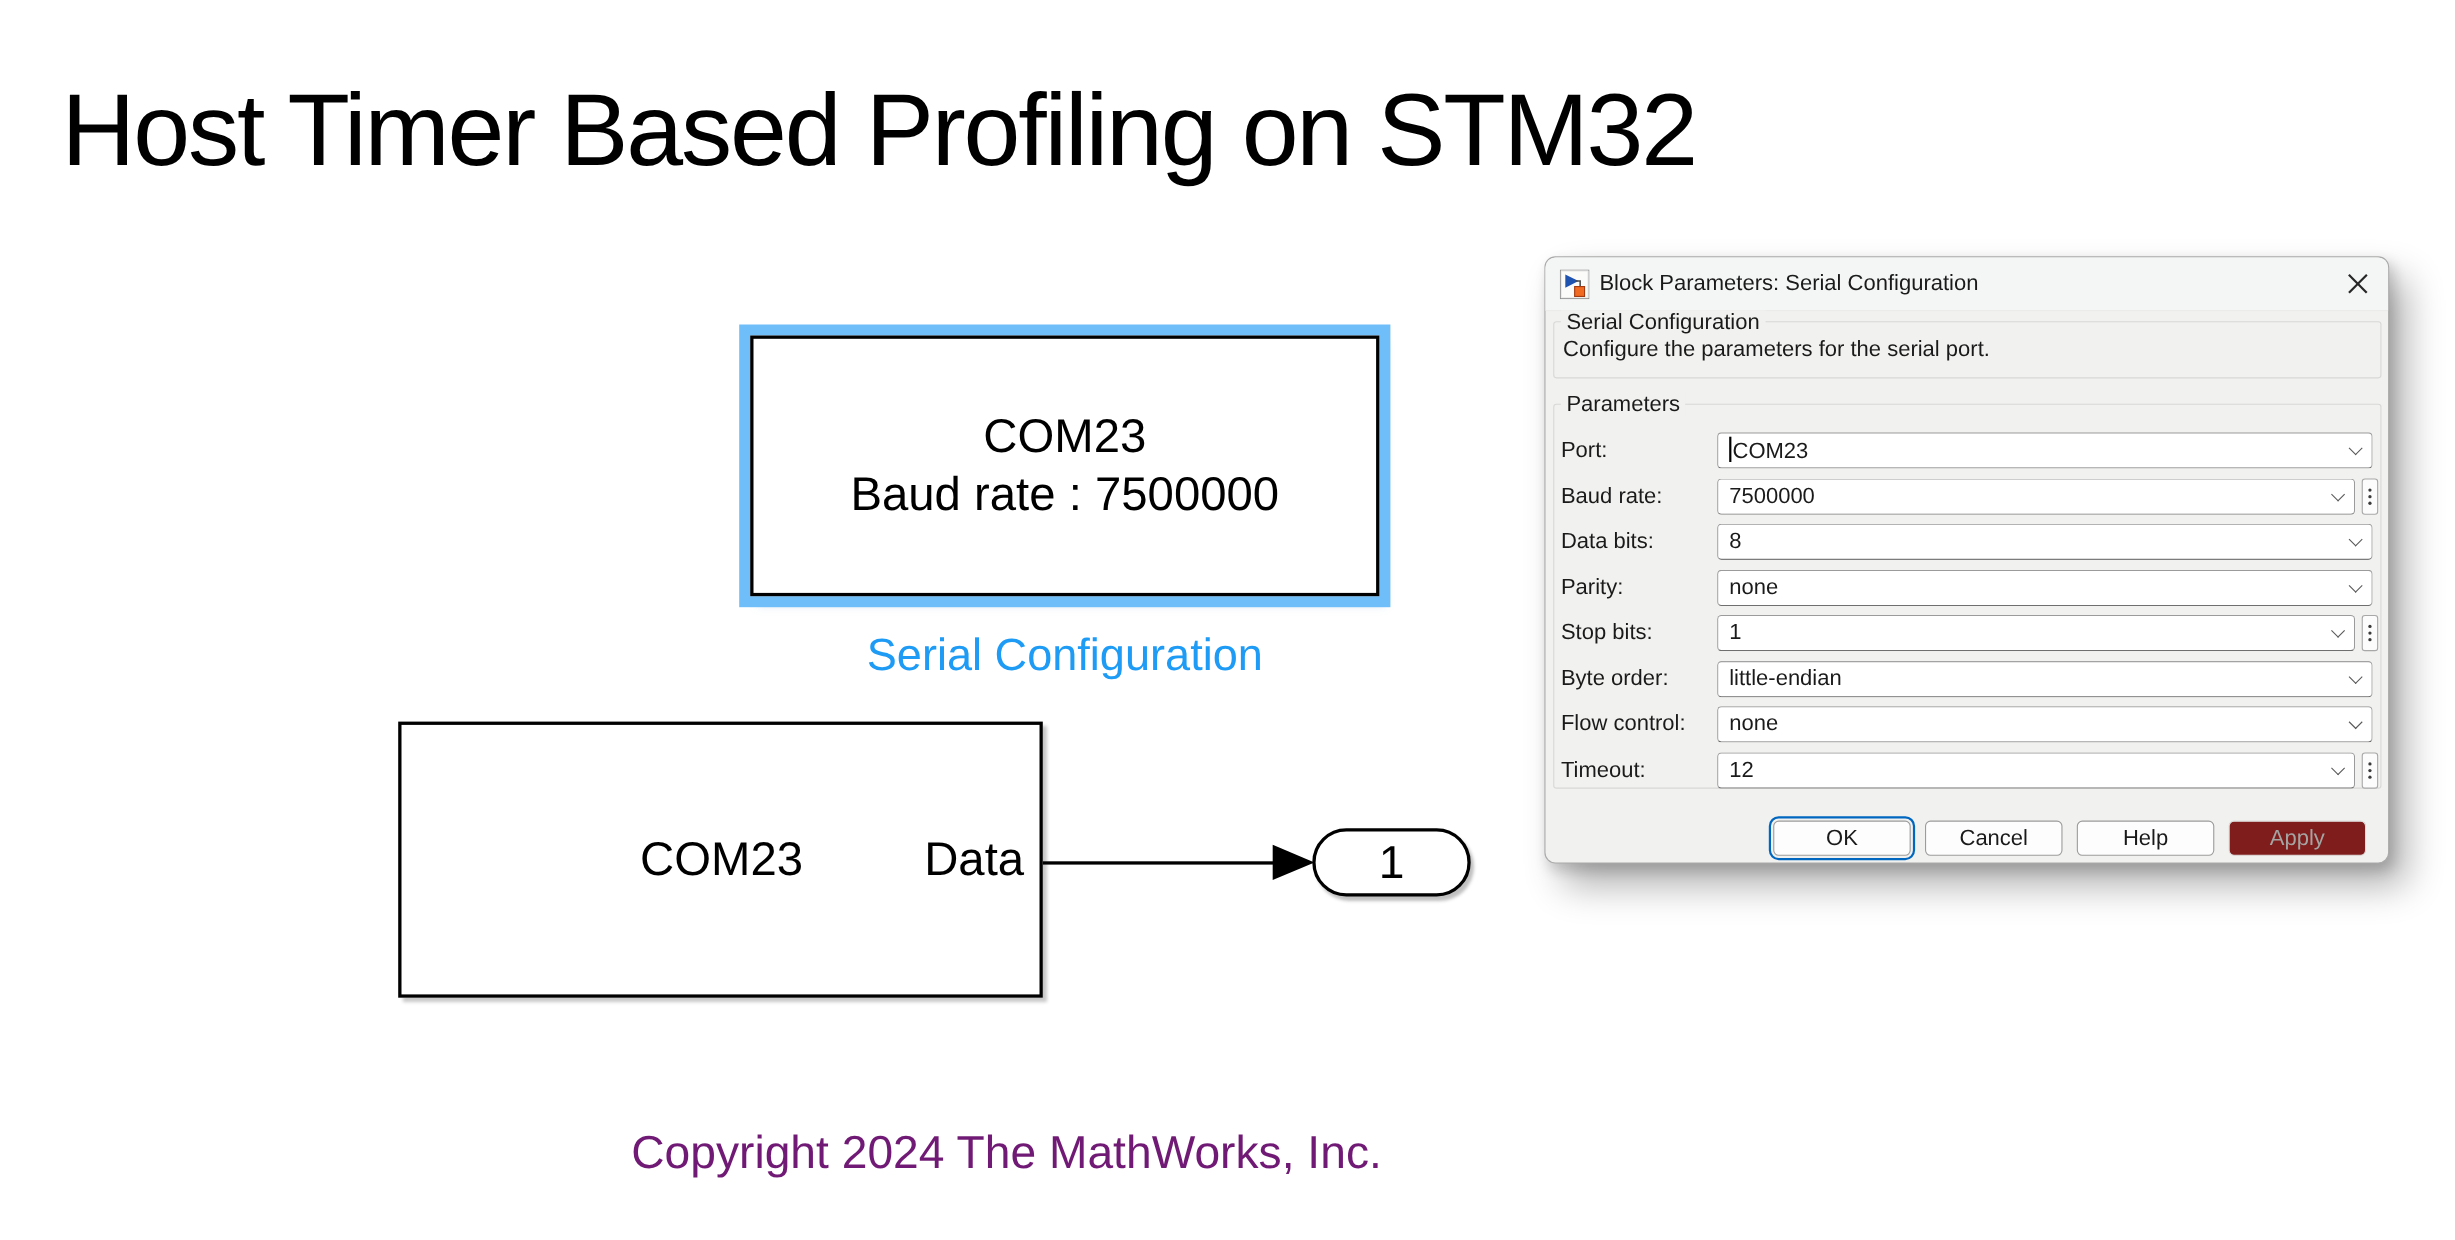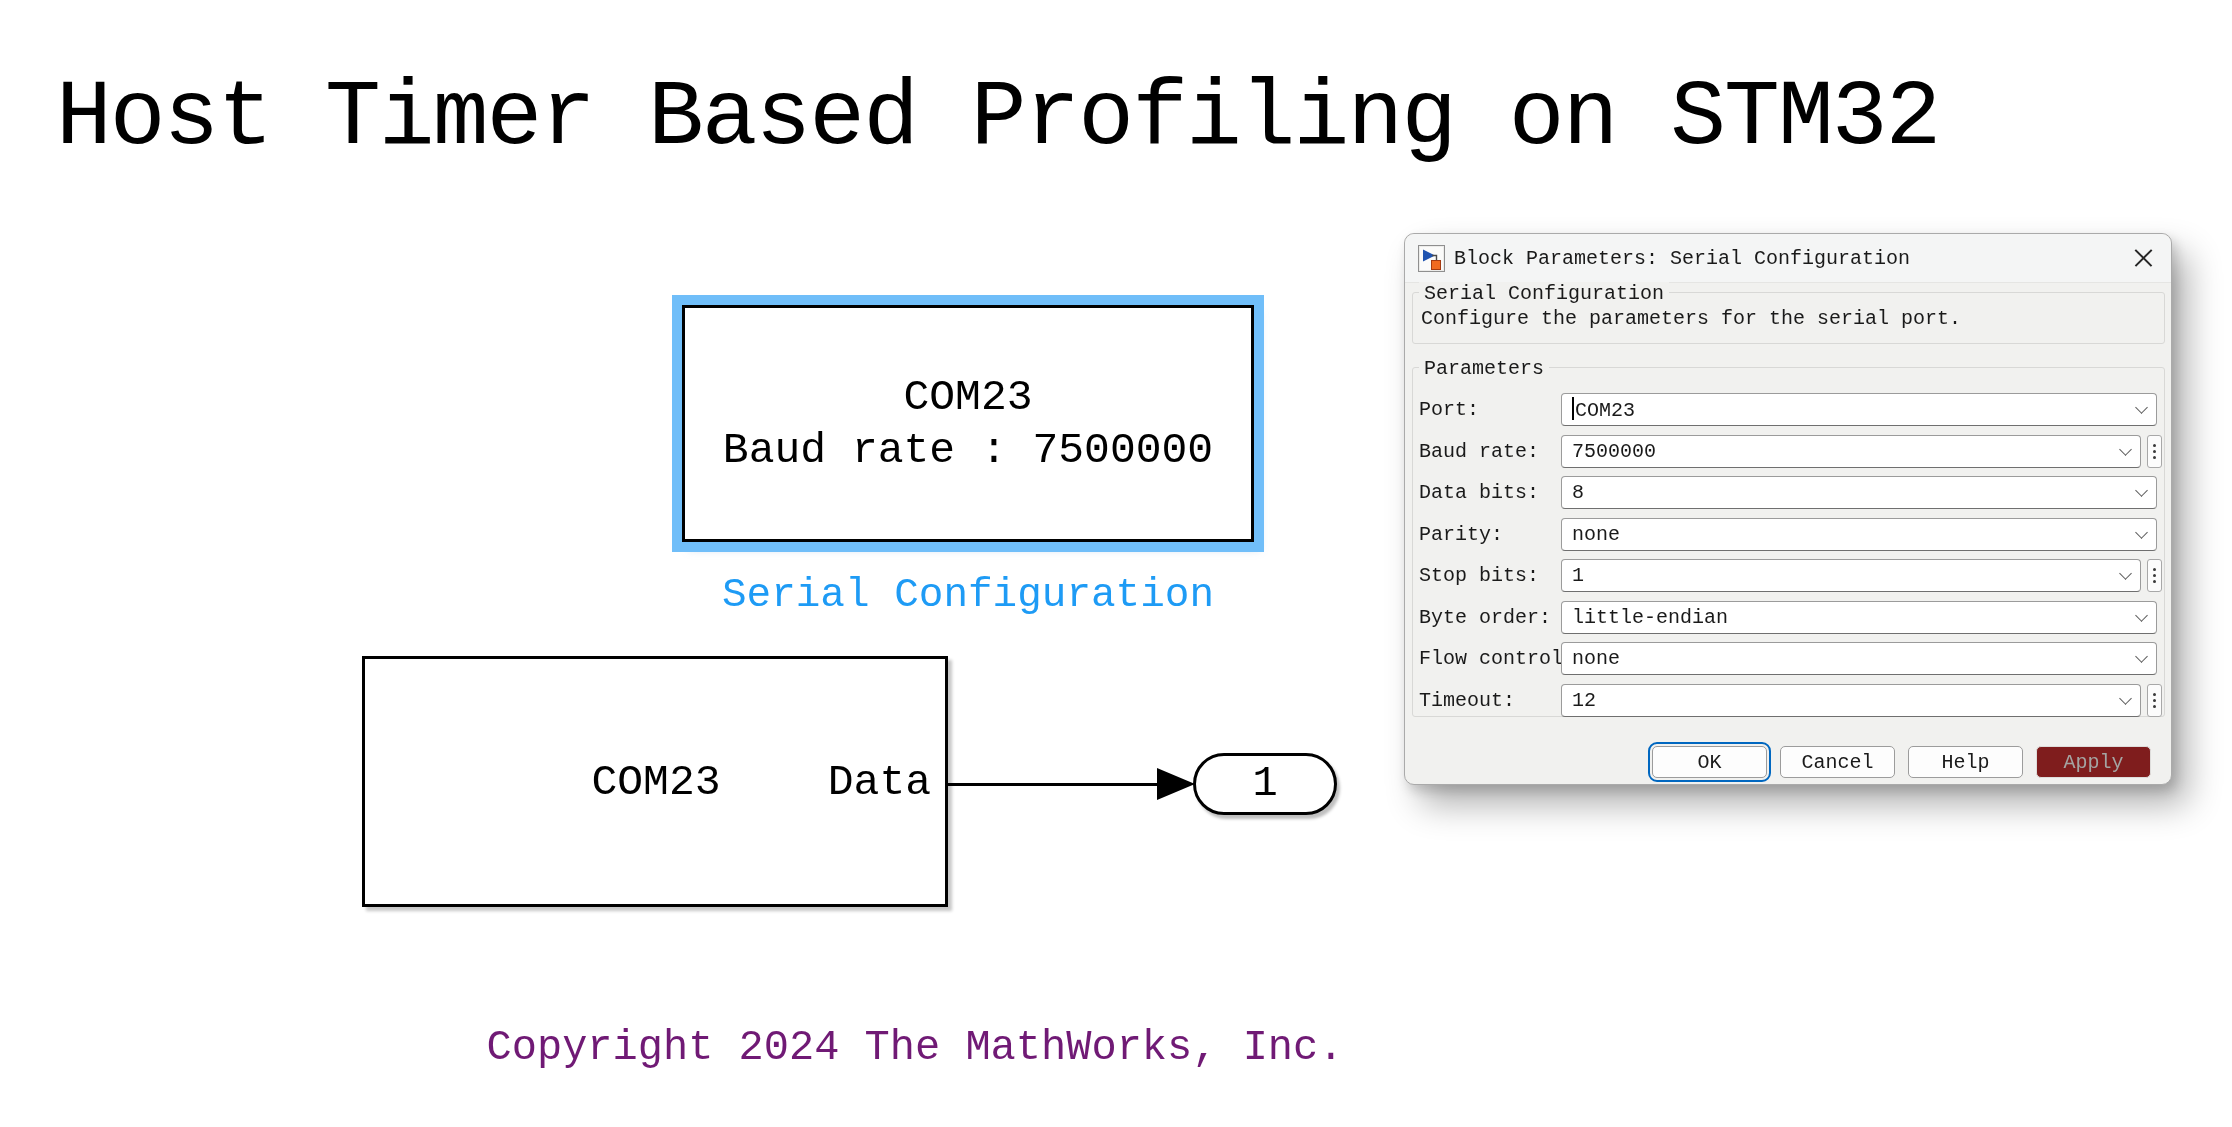--- a/index.html
+++ b/index.html
@@ -2,21 +2,21 @@
 <html><head>
 <meta charset="utf-8">
 <style>
   html,body{margin:0;padding:0;}
   body{
     width:2232px;height:1127px;position:relative;overflow:hidden;
     background:#ffffff;
     font-family:"Liberation Sans","DejaVu Sans",sans-serif;
     color:#000;
   }
-  .abs{position:absolute;font-family:Liberation Mono, monospace;}
+  .abs{position:absolute;}
 
   
   #main-title{
     left:56px;top:70px;
     font-size:93px;letter-spacing:-2px;white-space:nowrap;color:#000;
     line-height:1.05;
   }
   #copyright{
     left:915px;top:1024px;transform:translateX(-50%);
     font-size:42px;white-space:nowrap;color:#701a75;
@@ -128,21 +128,21 @@
     background:#fcfcfc;border:1px solid #a8a8a8;border-radius:3px;
     display:flex;flex-direction:column;align-items:center;justify-content:center;gap:3px;
   }
   .stepper i{width:3px;height:3px;border-radius:50%;background:#3a3a3a;}
 
   #dlg-buttons{
     position:absolute;right:20px;bottom:6px;
     display:flex;gap:13px;
   }
   .btn{
-    width:115px;height:32px;
+    width:125px;height:32px;
     display:flex;align-items:center;justify-content:center;
     background:#fdfdfd;border:1px solid #9c9c9c;border-radius:5px;
     font-size:20px;color:#1a1a1a;white-space:nowrap;
   }
   .btn.primary{outline:2px solid var(--ok-ring);outline-offset:2px;}
   .btn.disabled{background:#7f1d1d;border-color:#dedddb;color:#a4a4a2;}
 </style>
 </head>
 <body>
 

